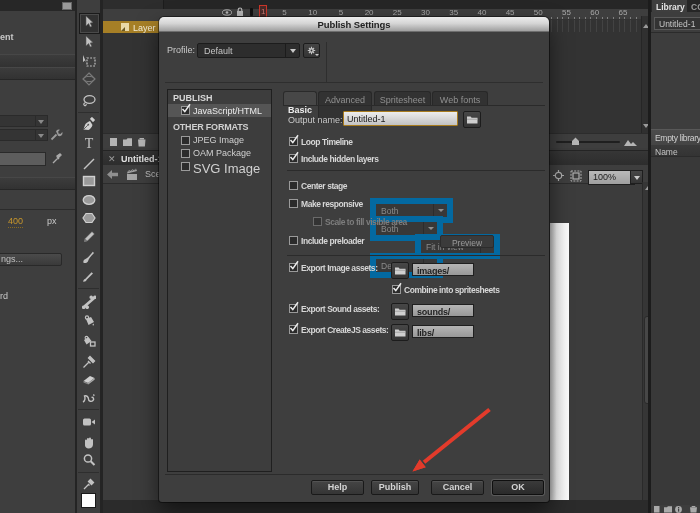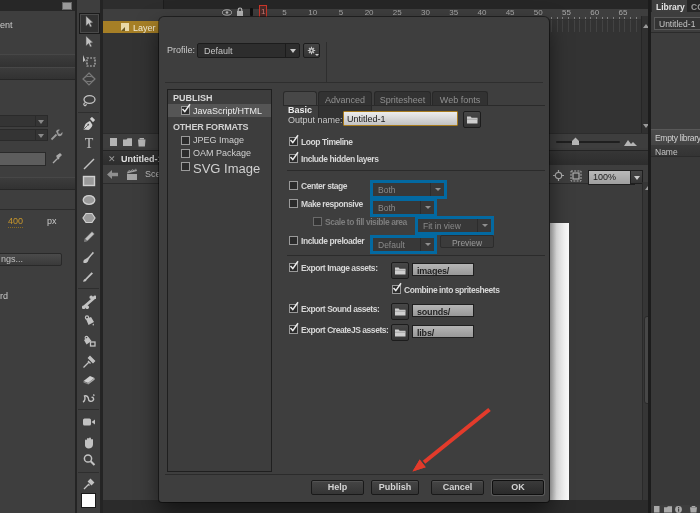--- a/index.html
+++ b/index.html
@@ -2,36 +2,36 @@
 <html><head><meta charset="utf-8">
 <style>
 html,body{margin:0;padding:0;}
 body{width:700px;height:513px;position:relative;overflow:hidden;background:#3a3a3a;
 font-family:"Liberation Sans",sans-serif;-webkit-font-smoothing:antialiased;}
 .a{position:absolute;}
 .lbl{color:#c9c9c9;font-size:9px;}
 .fl{position:absolute;color:#d6d6d6;font-size:8.5px;font-weight:bold;letter-spacing:-0.45px;}
 .cb{position:absolute;width:6.5px;height:6.5px;background:#2b2b2b;border:1px solid #9a9a9a;}
 .cbd{position:absolute;width:6.5px;height:6.5px;background:#333;border:1px solid #6a6a6a;}
-.dd{position:absolute;background:#383838;border:3px solid #0369a1;color:#8a8a8a;font-size:8.5px;}
+.dd{position:absolute;background:#383838;border:6px solid #0369a1;color:#8a8a8a;font-size:8.5px;margin-top:18px;}
 .dd .tx{position:absolute;left:5px;top:2px;}
 .dd .ar{position:absolute;right:0;top:0;bottom:0;width:13px;border-left:1px solid #2c2c2c;}
 .dd .ar:after{content:"";position:absolute;left:3.5px;top:4.5px;border-left:3px solid transparent;border-right:3px solid transparent;border-top:3.5px solid #8f8f8f;}
 .fld{position:absolute;background:linear-gradient(#b5b5b5,#989898);border:1px solid #1f1f1f;color:#1f1f1f;font-size:9px;font-weight:bold;letter-spacing:-0.2px;}
 .fbtn{position:absolute;width:16px;height:15px;background:linear-gradient(#474747,#353535);border:1px solid #1c1c1c;border-radius:2px;}
 .btn{position:absolute;height:13px;background:linear-gradient(#454545,#353535);border:1px solid #191919;border-radius:2px;color:#d4d4d4;font-size:9px;font-weight:bold;text-align:center;line-height:12px;box-shadow:inset 0 1px 0 rgba(255,255,255,.08);}
 .sep{position:absolute;height:1px;background:#2b2b2b;}
 .secbar{position:absolute;left:0;width:75px;background:linear-gradient(#3c3c3c,#323232);border-top:1px solid #474747;border-bottom:1px solid #262626;}
 </style></head>
 <body>
 
 <div class="a" style="left:0;top:0;width:75px;height:513px;background:#3e3e3e;">
   <div class="a" style="left:0;top:0;width:75px;height:11px;background:#272727;"></div>
   <div class="a" style="left:62px;top:2px;width:8px;height:6px;background:#9a9a9a;border:1px solid #666;"></div>
-  <div class="a lbl" style="left:0;top:20px;">ent</div>
+  <div class="a lbl" style="left:0;top:32px;font-weight:bold;">ent</div>
   <div class="secbar" style="top:54px;height:12px;"></div>
   <div class="secbar" style="top:67px;height:11px;"></div>
   <div class="a" style="left:-20px;top:115px;width:66px;height:10px;background:#343434;border:1px solid #2a2a2a;"></div>
   <div class="a" style="left:35px;top:116px;width:11px;height:10px;background:#343434;border-left:1px solid #2a2a2a;"></div>
   <div class="a" style="left:38px;top:120px;border-left:3px solid transparent;border-right:3px solid transparent;border-top:4px solid #8a8a8a;"></div>
   <div class="a" style="left:-20px;top:129px;width:66px;height:10px;background:#343434;border:1px solid #2a2a2a;"></div>
   <div class="a" style="left:35px;top:130px;width:11px;height:10px;background:#343434;border-left:1px solid #2a2a2a;"></div>
   <div class="a" style="left:38px;top:134px;border-left:3px solid transparent;border-right:3px solid transparent;border-top:4px solid #8a8a8a;"></div>
   <svg class="a" style="left:50px;top:129px;" width="13" height="12" viewBox="0 0 13 12">
       <path d="M1.5 10.5 L6.5 5.5" stroke="#9a9a9a" stroke-width="1.8"></path>
@@ -305,20 +305,23 @@
         <circle cx="25.5" cy="3.4" r="3.4"></circle>
         <path d="M37 1.2 h7 l-.6 5.4 h-5.8 z M38.7 0 h3.6 v1 h-3.6z"></path>
       </g>
     <rect x="25" y="2.6" width="1.2" height="3" fill="#3d3d3d"></rect>
       <rect x="25" y="1" width="1.2" height="1.1" fill="#3d3d3d"></rect>
   </svg>
 </div>
 <div class="a" style="left:648px;top:0;width:3px;height:513px;background:#1c1c1c;"></div>
 
 <div class="a" id="dlg" style="left:159px;top:17px;width:390px;height:485px;background:#3e3e3e;border-radius:5px 5px 3px 3px;box-shadow:0 0 0 1px rgba(0,0,0,.45), 0 10px 22px rgba(0,0,0,.55);">
+  <div class="a" style="left:0;top:0;width:390px;height:14px;background:linear-gradient(#ececec,#d6d6d6 45%,#a3a3a3 96%);border-radius:5px 5px 0 0;border-bottom:1px solid #6e6e6e;">
+    <div style="text-align:center;color:#222;font-size:9.5px;font-weight:bold;letter-spacing:-0.1px;padding-top:2px;">Publish Settings</div>
+  </div>
 
   <div class="a lbl" style="left:8px;top:28px;">Profile:</div>
   <div class="a" style="left:38px;top:26px;width:101px;height:13px;background:#2d2d2d;border:1px solid #1c1c1c;border-radius:2px;">
     <div class="a" style="left:6px;top:2px;color:#c4c4c4;font-size:9px;">Default</div>
     <div class="a" style="right:13px;top:0;bottom:0;width:1px;background:#1c1c1c;"></div>
     <div class="a" style="right:3px;top:4.5px;border-left:3.5px solid transparent;border-right:3.5px solid transparent;border-top:4px solid #c9c9c9;"></div>
   </div>
   <div class="a" style="left:144px;top:26px;width:15px;height:13px;background:linear-gradient(#454545,#343434);border:1px solid #1c1c1c;border-radius:2px;">
     <svg class="a" style="left:3px;top:2px;" width="9" height="9" viewBox="0 0 10 10">
         <circle cx="5" cy="5" r="2.7" fill="#c4c4c4"></circle>

